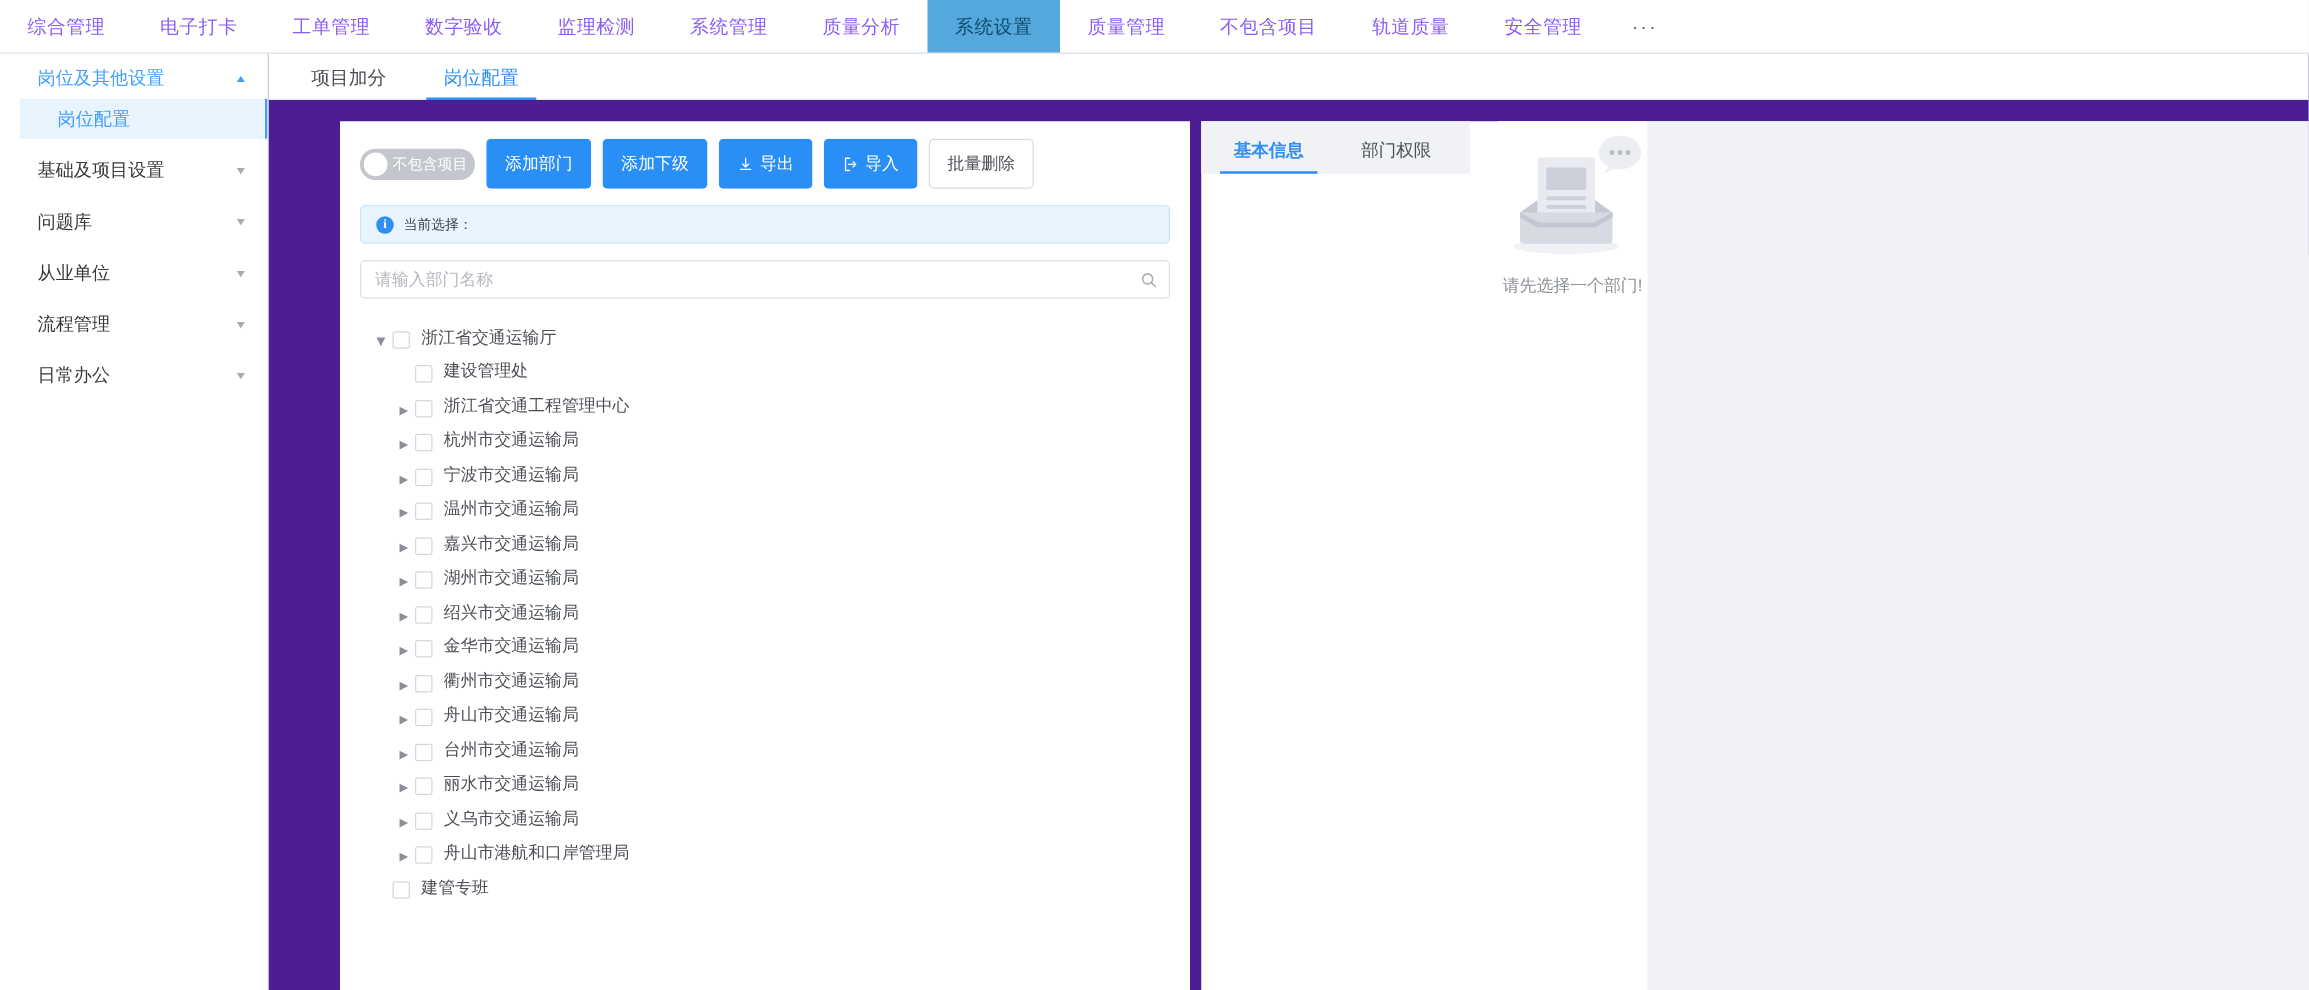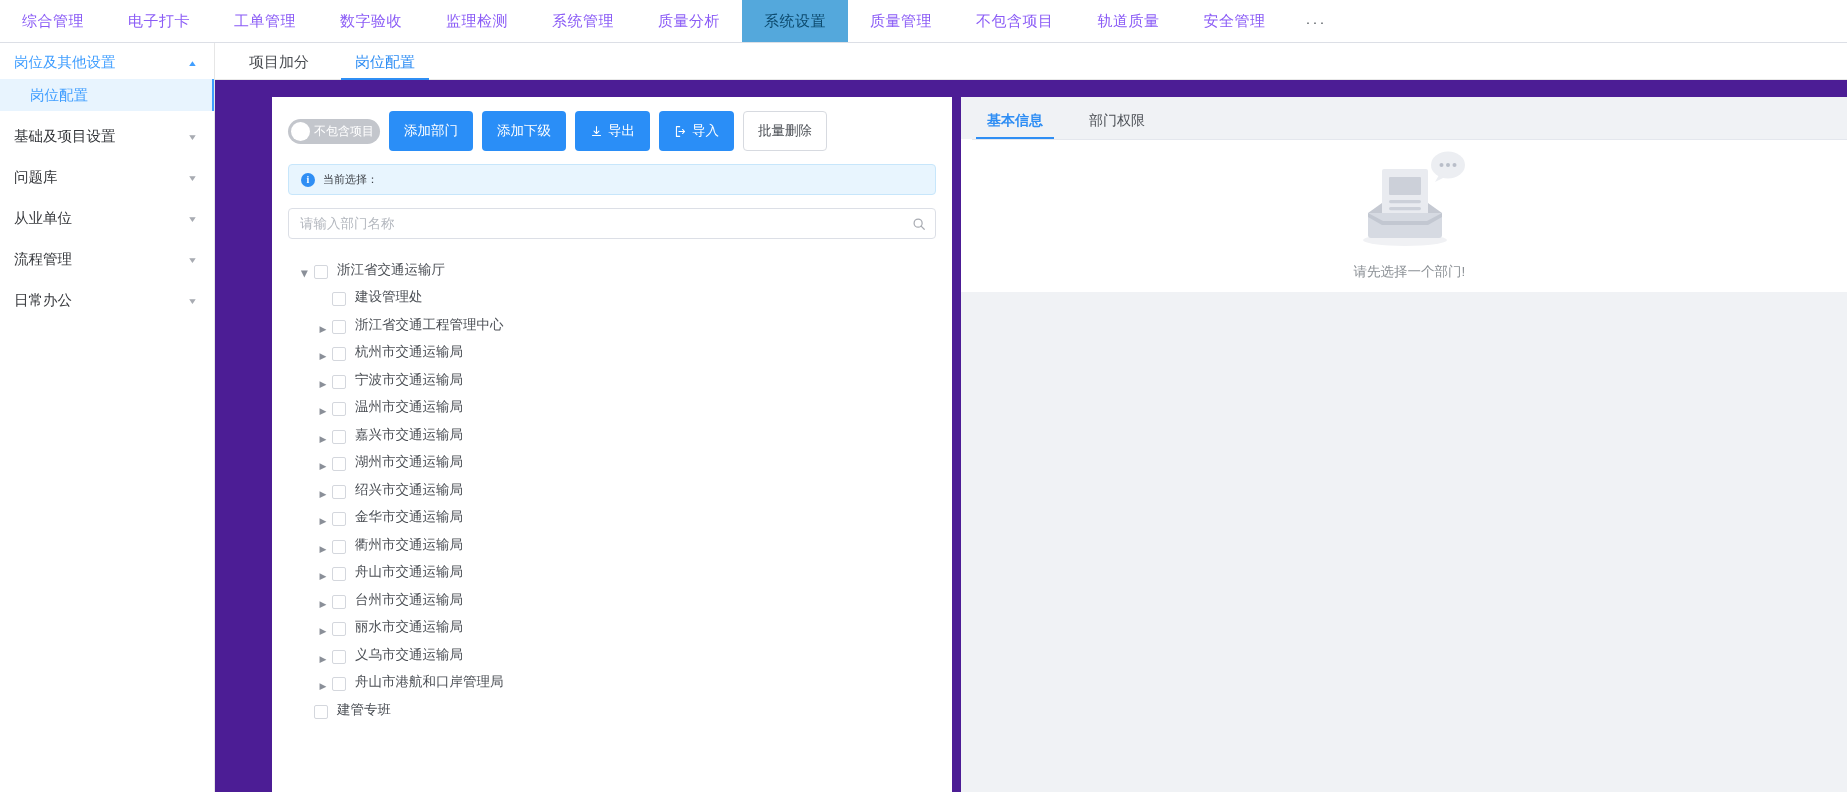--- a/index.html
+++ b/index.html
@@ -46,20 +46,21 @@
   .shell { display: flex; height: 749px; }
 
   
   .sidebar {
     width: 215px;
     min-width: 215px;
     background: #ffffff;
     border-right: 1px solid #e6e6e6;
     padding-top: 0;
     overflow: hidden;
+    padding-left: 16px;
   }
   .side-group {
     height: 31px;
     display: flex;
     align-items: center;
     padding: 0 16px 0 14px;
     font-size: 14.5px;
     color: #35373b;
     cursor: pointer;
     justify-content: space-between;
@@ -284,21 +285,20 @@
 
   
   .detail-card {
     flex: 1;
     background: #ffffff;
     padding: 0 0 0 0;
     min-width: 0;
     align-self: flex-start;
     height: 100%;
     display: flex;
-    flex-direction: column;
   }
   .detail-tabs {
     height: 42px;
     display: flex;
     align-items: flex-end;
     padding-left: 11px;
     background: #f0f2f5;
   }
   .dtab {
     padding: 0 15px 9px 15px;

